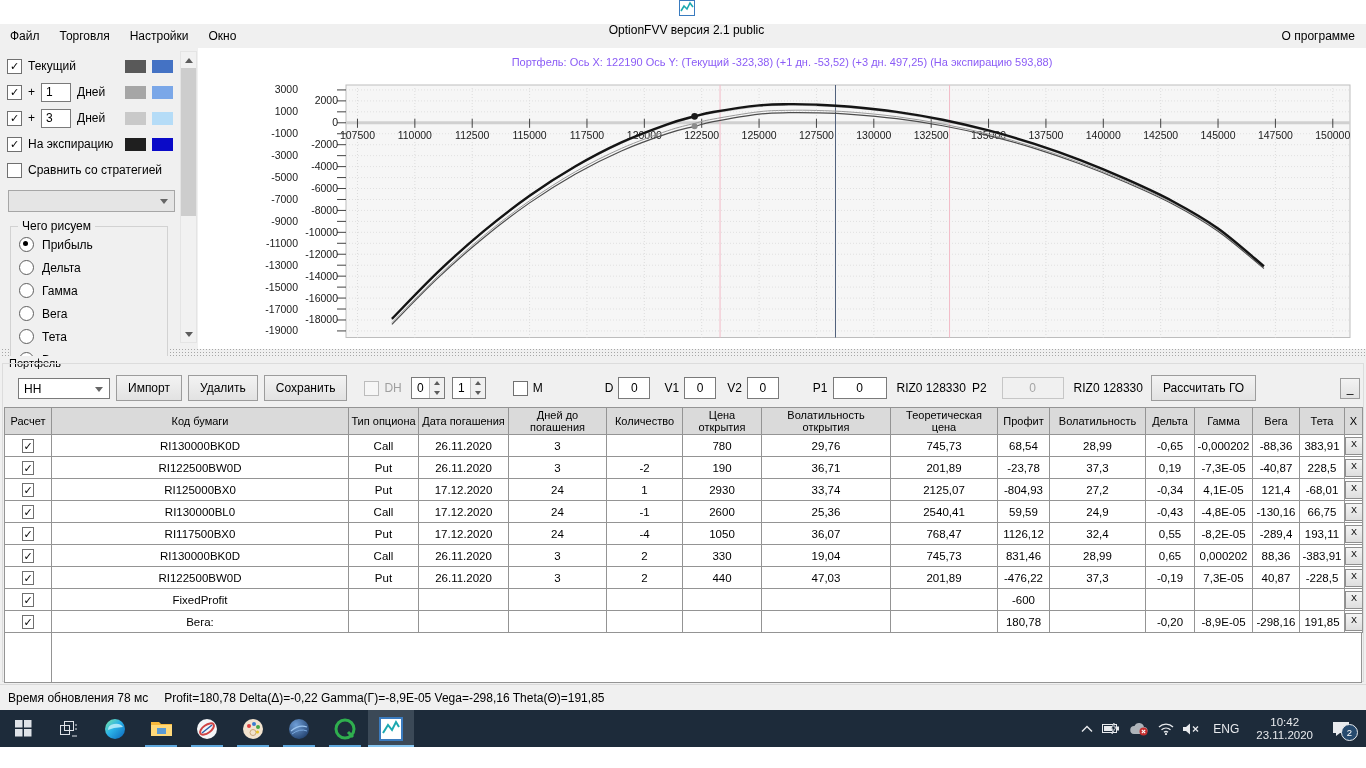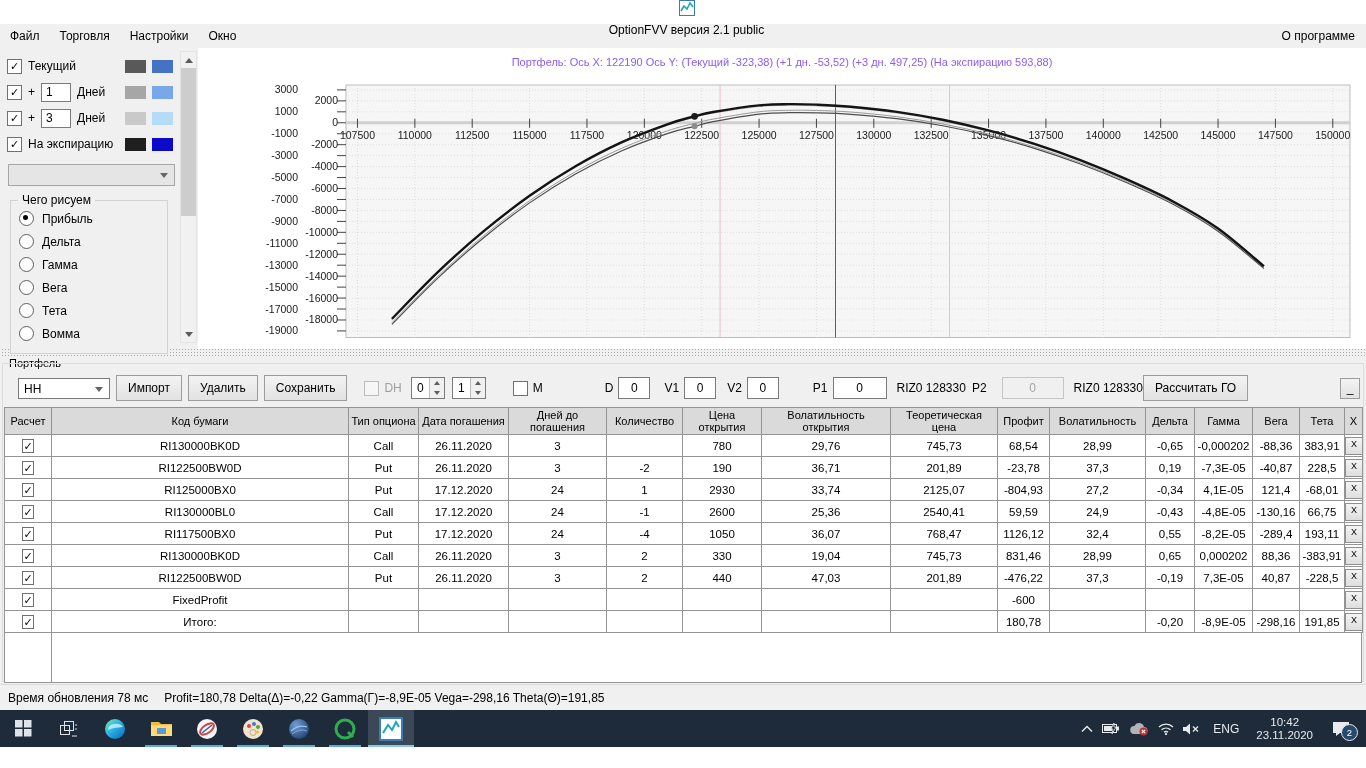--- a/index.html
+++ b/index.html
@@ -167,20 +167,24 @@
               <span class="swatch" style="background: rgb(181, 220, 247);"></span>
             </span>
           </div>
           <div class="toggle-row">
             <span class="checkbox checked">✓</span>
             <span>На экспирацию</span>
             <span class="swatches">
               <span class="swatch" style="background: rgb(31, 31, 31);"></span>
               <span class="swatch" style="background: rgb(10, 10, 200);"></span>
             </span>
+          </div>
+          <div class="toggle-row">
+            <span class="checkbox"></span>
+            <span>Сравнить со стратегией</span>
           </div>
         </div>
       <div class="strategy-select">
           <span class="dd-arrow"></span>
         </div>
       <div class="draw-group">
         <div class="draw-group-title">Чего рисуем</div>
         <div id="radios">
             <div class="radio-row">
               <span class="radio sel"></span>
@@ -400,21 +404,21 @@
       <span class="fld-label">V1</span>
       <span class="mini-field">0</span>
       <span class="fld-label" style="margin-left:11px;">V2</span>
       <span class="mini-field">0</span>
       <span class="fld-label" style="margin-left:34px;">P1</span>
       <span class="mini-field wide">0</span>
       <span class="fld-label" style="margin-left:10px;">RIZ0 128330</span>
       <span class="fld-label" style="margin-left:6px;">P2</span>
       <span class="mini-field disabled" style="margin-left:15px;">0</span>
       <span class="fld-label" style="margin-left:10px;">RIZ0 128330</span>
-      <div class="btn" style="margin-left:0;">Рассчитать ГО</div>
+      <div class="btn" style="margin-left:8px;">Рассчитать ГО</div>
       <div class="btn underscore-btn">_</div>
     </div>
     <div class="grid-wrap">
       <table class="grid" id="grid-table">
           <colgroup>
             <col style="width: 47px;">
             <col style="width: 297px;">
             <col style="width: 70px;">
             <col style="width: 90px;">
             <col style="width: 98px;">
@@ -590,21 +594,21 @@
               <td class="profit-red">-600</td>
               <td></td>
               <td></td>
               <td></td>
               <td></td>
               <td></td>
               <td style="padding: 0px;"><span class="x-btn">X</span></td>
             </tr>
             <tr>
               <td><span class="checkbox checked">✓</span></td>
-              <td>Итого:</td>
+              <td>Вега:</td>
               <td></td>
               <td></td>
               <td></td>
               <td></td>
               <td></td>
               <td></td>
               <td></td>
               <td class="profit-green">180,78</td>
               <td></td>
               <td>-0,20</td>

